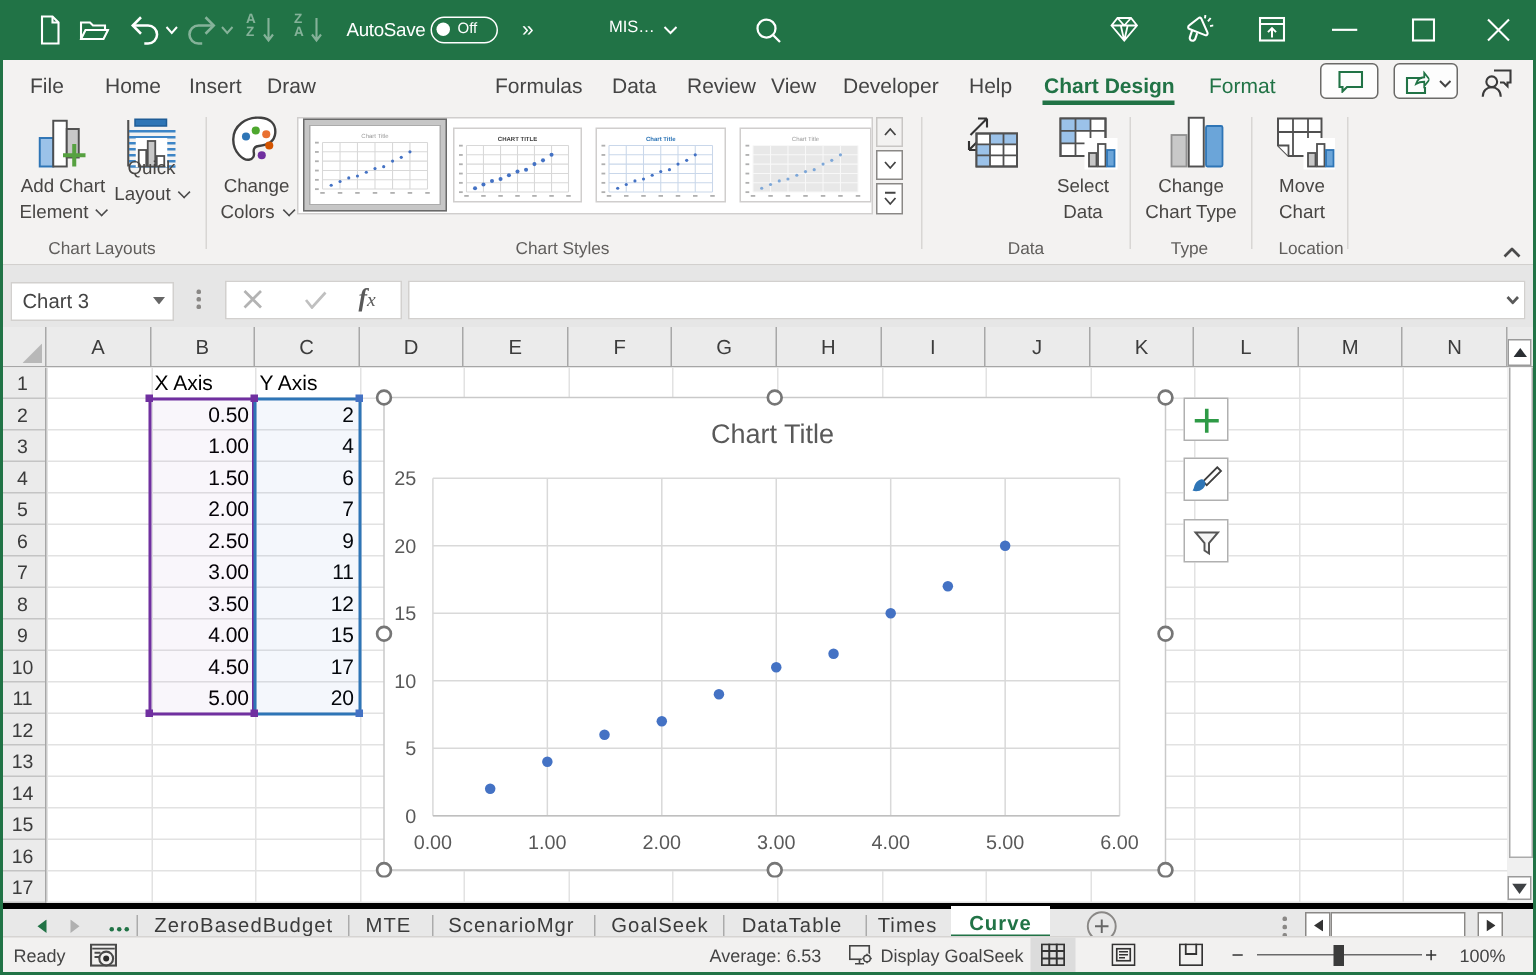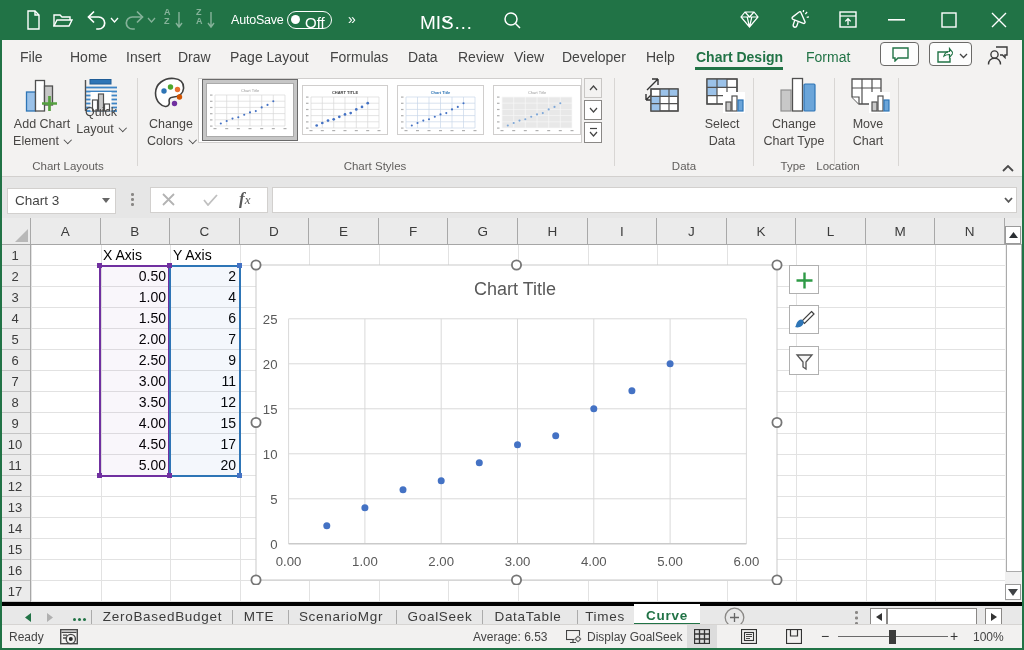--- a/index.html
+++ b/index.html
@@ -76,24 +76,24 @@
       <path d="M4 1 v14 M1 12 l3 4 3-4" fill="none" stroke="#fff" stroke-width="1.4"></path>
     </svg>
   <div class="tb-txt" style="left:196px;top:8px;font-size:9px;opacity:.45;line-height:9px;font-weight:bold">Z<br>A</div>
   <svg style="left:207px;top:11px" width="8" height="18" viewBox="0 0 8 18" opacity="0.45">
       <path d="M4 1 v14 M1 12 l3 4 3-4" fill="none" stroke="#fff" stroke-width="1.4"></path>
     </svg>
 
   <div class="tb-txt" style="left:231px;top:13px;font-size:12.5px;letter-spacing:-0.2px">AutoSave</div>
   <div style="position:absolute;left:287px;top:11px;width:45px;height:18px;border:1.4px solid #fff;border-radius:9px">
     <div style="position:absolute;left:3px;top:3.2px;width:9px;height:9px;border-radius:50%;background:#fff"></div>
-    <div style="position:absolute;left:17px;top:1.5px;color:#fff;font-size:15px">Off</div>
+    <div style="position:absolute;left:17px;top:1.5px;color:#fff;font-size:10px">Off</div>
   </div>
   <div class="tb-txt" style="left:348px;top:11px;font-size:14px">»</div>
-  <div class="tb-txt" style="left:420px;top:12px;font-size:19px">MIS…</div>
+  <div class="tb-txt" style="left:406px;top:12px;font-size:11px">MIS…</div>
   <svg style="left:442px;top:17px" width="10" height="7" viewBox="0 0 10 7">
       <path d="M1 1 l4 4 4-4" fill="none" stroke="#fff" stroke-width="1.3"></path>
     </svg>
 
   <svg style="left:503px;top:11px" width="18" height="18" viewBox="0 0 18 18">
       <circle cx="8" cy="8" r="6" fill="none" stroke="#fff" stroke-width="1.5"></circle>
       <path d="M12.5 12.5 L17 17" stroke="#fff" stroke-width="1.5"></path>
     </svg>
 
   <svg style="left:740px;top:11px" width="19" height="17" viewBox="0 0 19 17">
@@ -118,21 +118,20 @@
   <svg style="left:991px;top:12px" width="16" height="16" viewBox="0 0 16 16">
       <path d="M1 1 L15 15 M15 1 L1 15" stroke="#fff" stroke-width="1.4"></path>
     </svg>
 </div>
 
 <div id="tabrow">
   <div class="rtab" style="left:20px">File</div>
   <div class="rtab" style="left:70px">Home</div>
   <div class="rtab" style="left:126px">Insert</div>
   <div class="rtab" style="left:178px">Draw</div>
-  <div class="rtab" style="left:230px">Page Layout</div>
   <div class="rtab" style="left:330px">Formulas</div>
   <div class="rtab" style="left:408px">Data</div>
   <div class="rtab" style="left:458px">Review</div>
   <div class="rtab" style="left:514px">View</div>
   <div class="rtab" style="left:562px">Developer</div>
   <div class="rtab" style="left:646px">Help</div>
   <div class="rtab" style="left:696px;color:#217346;font-weight:bold">Chart Design</div>
   <div style="position:absolute;left:695px;top:27px;width:88px;height:3px;background:#217346"></div>
   <div class="rtab" style="left:806px;color:#217346">Format</div>
 
@@ -442,21 +441,21 @@
   <svg style="position:absolute;left:851px;top:4px" width="40" height="36" viewBox="0 0 40 36">
     <path d="M1 1 h29 v25 h-22 l-7-7 z" fill="#fff" stroke="#505050" stroke-width="1.3"></path>
     <path d="M1 19 h7 v7" fill="#fff" stroke="#505050" stroke-width="1.2"></path>
     <path d="M1 10 h29 M11 1 v25 M21 1 v18.6" stroke="#505050" stroke-width="1.2"></path>
     <rect x="18" y="14" width="21" height="21" fill="#fff"></rect>
     <rect x="21" y="24" width="5" height="9" fill="#c8c8c8" stroke="#505050" stroke-width="1.2"></rect>
     <rect x="27" y="18" width="5" height="15" fill="#fff" stroke="#505050" stroke-width="1.2"></rect>
     <rect x="33" y="22" width="5" height="11" fill="#6ba5d9" stroke="#2e75b6" stroke-width="1.2"></rect>
   </svg>
   <div class="rlabel" style="left:838px;top:42px;width:60px">Move<br>Chart</div>
-  <div class="rgroup" style="left:788px;width:100px">Location</div>
+  <div class="rgroup" style="left:824px;width:100px">Location</div>
   <div class="rsep" style="left:898px"></div>
   <svg style="position:absolute;left:1002px;top:91px" width="12" height="7" viewBox="0 0 12 7">
       <path d="M1 6 l5-5 5 5" fill="none" stroke="#4a4a4a" stroke-width="1.8"></path>
     </svg>
 </div>
 
 <div id="fbar">
   <div style="position:absolute;left:7px;top:11px;width:109px;height:26px;background:#fff;border:1px solid #d2d0ce;font-size:13.5px;color:#444;line-height:24px;padding-left:7px">Chart 3</div>
   <svg style="position:absolute;left:102px;top:21px" width="8" height="5" viewBox="0 0 8 5">
       <path d="M0 0 l4 5 4-5 z" fill="#666"></path>

